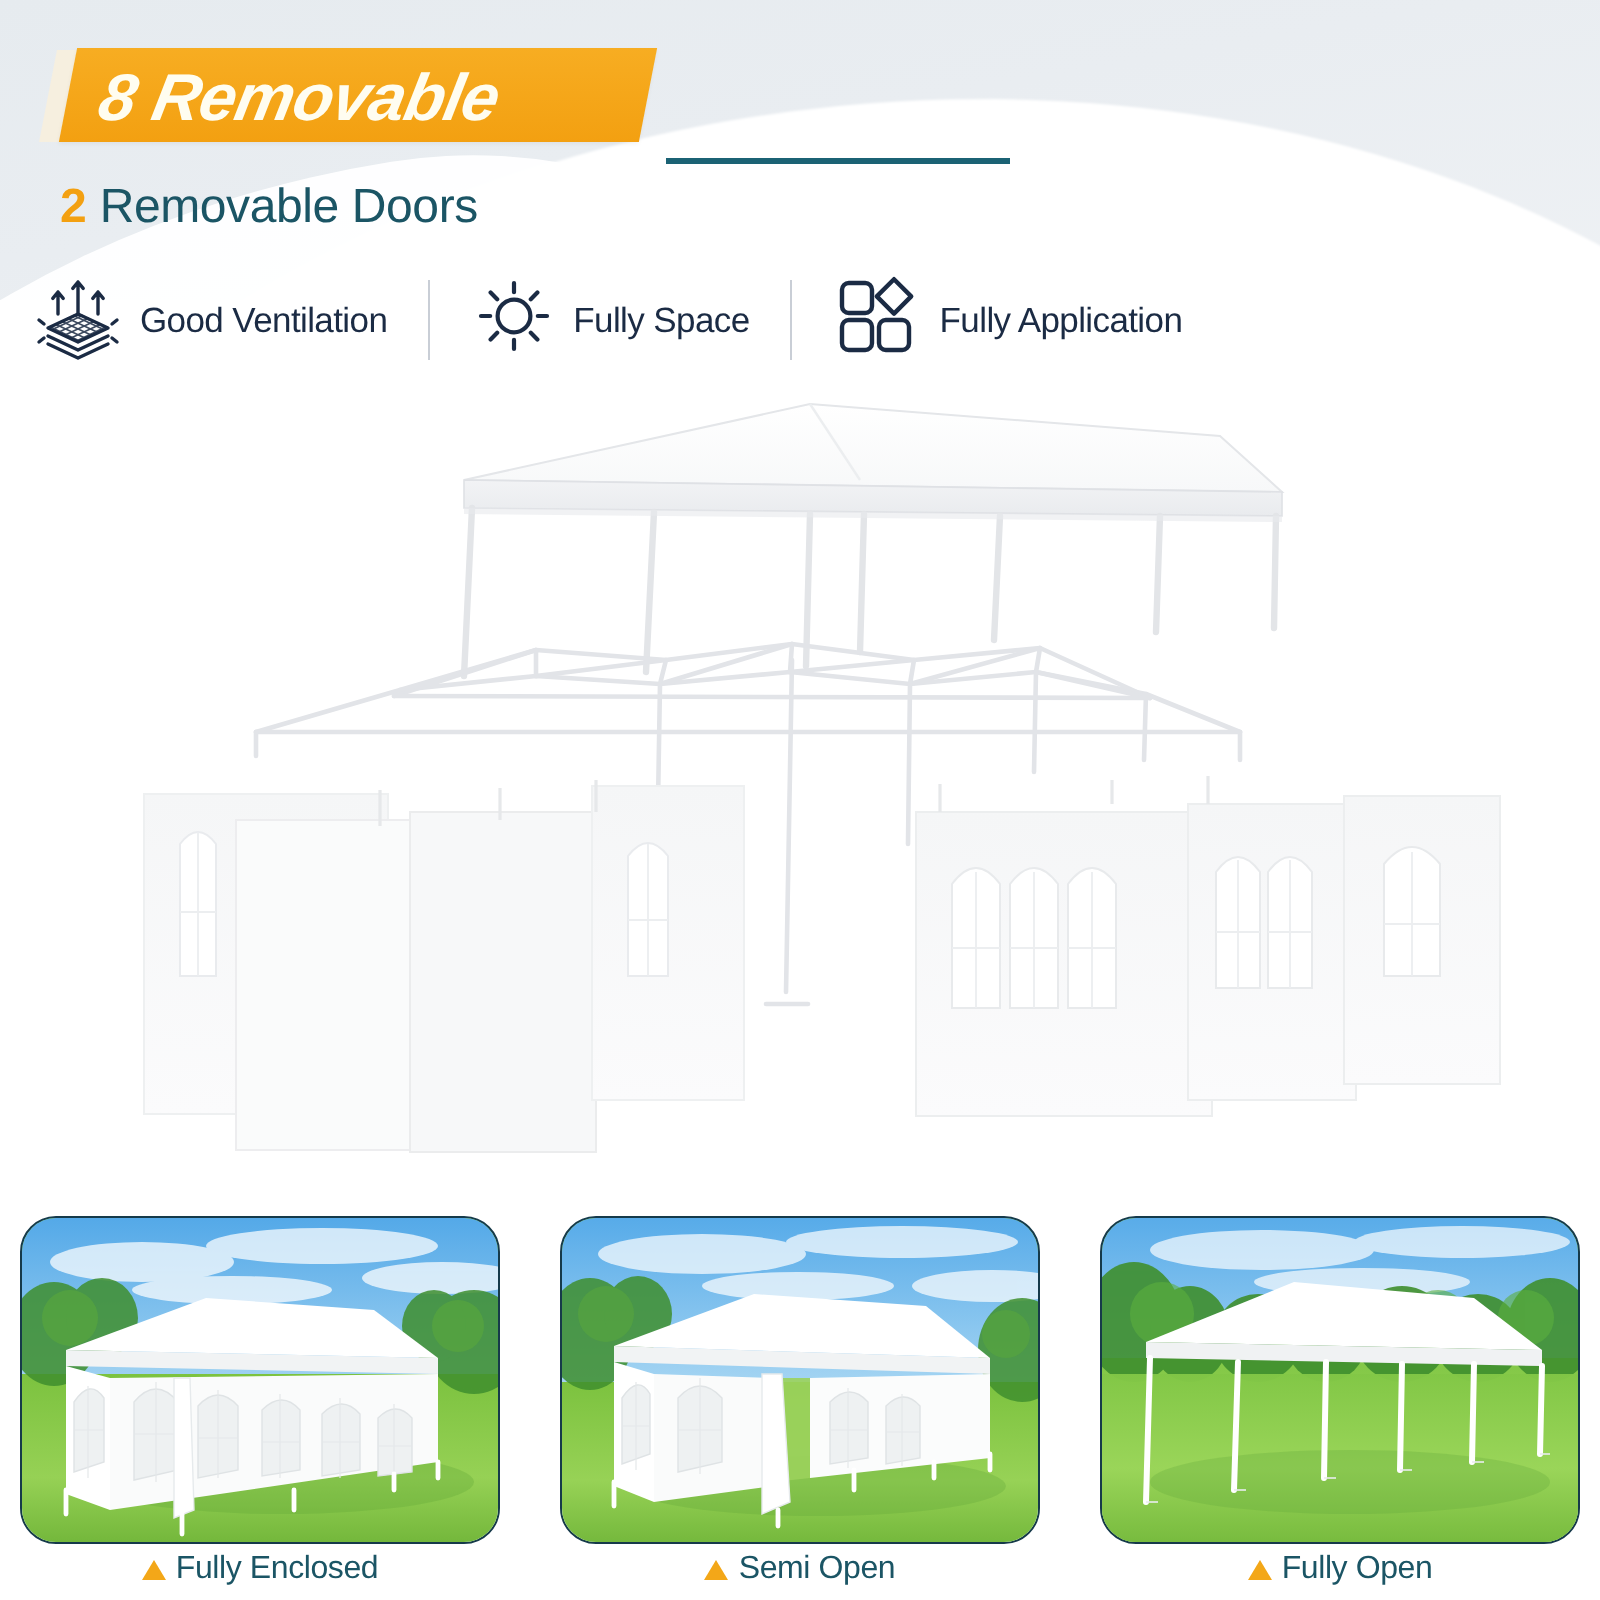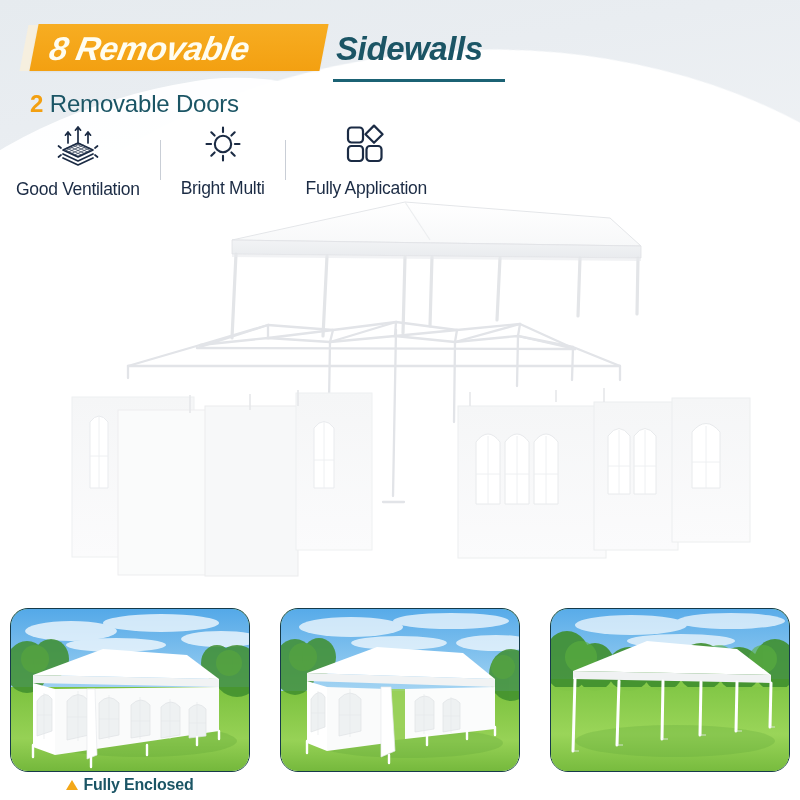--- a/index.html
+++ b/index.html
@@ -61,21 +61,21 @@
   
   .subline{position:absolute;left:30px;top:90px;white-space:nowrap;}
   .subline .num{font-size:24px;font-weight:bold;color:#f3a011;}
   .subline .txt{font-size:24px;color:#1b5565;letter-spacing:-.2px;}
 
   
   .features{
     position:absolute;left:16px;top:133px;width:768px;height:54px;
     display:flex;align-items:center;
   }
-  .feature{display:flex;align-items:center;gap:8px;flex-direction:column;}
+  .feature{display:flex;align-items:center;gap:8px;}
   .feature .f-label{
     font-size:17.5px;color:#1b2b44;letter-spacing:-.3px;white-space:nowrap;
   }
   .divider{width:1px;height:40px;background:#c9ced6;margin:0 20px;}
   .ic{display:block;}
 
   
   .hero{position:absolute;left:0;top:190px;width:800px;height:400px;}
   .hero svg{display:block;}
 
@@ -95,36 +95,35 @@
   .card-label{
     position:absolute;left:0;top:168px;width:240px;
     display:flex;align-items:center;justify-content:center;gap:5px;
   }
   .tri{
     width:0;height:0;
     border-left:6px solid transparent;border-right:6px solid transparent;
     border-bottom:10px solid #f3a718;
   }
   .card-label .cl-txt{
-    font-size:16px;font-weight:bold;color:#1b5565;letter-spacing:-.2px;
+    font-size:16px;font-weight:normal;color:#1b5565;letter-spacing:-.2px;
     white-space:nowrap;
   }
 </style>
 </head>
 <body>
 
 <div class="bg-top"></div>
 <div class="bg-sweep"></div>
 <div class="bg-sweep2"></div>
 
 <div class="headline">
   <div class="banner-shadow"></div>
   <div class="banner"></div>
   <div class="banner-text">8 Removable</div>
-  <div class="sidewalls">Sidewalls</div>
   <div class="sidewalls-rule"></div>
 </div>
 
 <div class="subline">
   <span class="num">2</span><span class="txt">&nbsp;</span><span class="txt">Removable Doors</span>
 </div>
 
 <div class="features">
 
   <div class="feature">
@@ -156,21 +155,21 @@
     <span class="ic">
       <svg width="44" height="44" viewBox="0 0 44 44">
         <g fill="none" stroke="#1b2b44" stroke-width="2.1" stroke-linecap="round">
           <circle cx="22" cy="22" r="8.2"></circle>
           <path d="M22 5.5 v4.6 M22 33.9 v4.6 M5.5 22 h4.6 M33.9 22 h4.6"></path>
           <path d="M10.3 10.3 l3.3 3.3 M30.4 30.4 l3.3 3.3
                    M33.7 10.3 l-3.3 3.3 M13.6 30.4 l-3.3 3.3"></path>
         </g>
       </svg>
     </span>
-    <span class="f-label">Bright Multi</span>
+    <span class="f-label">Fully Space</span>
   </div>
 
   <div class="divider"></div>
 
   <div class="feature">
     <span class="ic">
       <svg width="46" height="44" viewBox="0 0 46 44">
         <g fill="none" stroke="#1b2b44" stroke-width="2.2" stroke-linejoin="round">
           <rect x="5" y="5.5" width="15" height="15" rx="3.4"></rect>
           <rect x="5" y="24" width="15" height="15" rx="3.4"></rect>
@@ -465,20 +464,24 @@
           <g stroke="#ffffff" stroke-width="2.4" stroke-linecap="round">
             <path d="M26 132 v12"></path>
               <path d="M108 146 v8"></path>
               <path d="M146 126 v10"></path>
             <path d="M186 122 v8"></path>
               <path d="M214 118 v8"></path>
           </g>
         </g>
       </svg>
     </div>
+    <div class="card-label">
+      <span class="tri"></span>
+      <span class="cl-txt">Semi Open</span>
+    </div>
   </div>
 
   <div class="card" style="left:550px">
     <div class="frame">
       <svg width="240" height="164" viewBox="0 0 240 164">
         <defs>
           <linearGradient id="sky3" x1="0" y1="0" x2="0" y2="1">
             <stop offset="0%" stop-color="#59ace9"></stop>
               <stop offset="60%" stop-color="#b2dbf4"></stop>
             <stop offset="100%" stop-color="#e1eff8"></stop>
@@ -527,15 +530,19 @@
             <path d="M150 73 L149 126"></path>
             <path d="M186 73 L185 122"></path>
             <path d="M220 74 L219 118"></path>
           </g>
           <g stroke="#e8eced" stroke-width="1" fill="none" opacity=".8">
             <path d="M22 142 h6 M66 136 h6 M111 130 h6 M149 126 h6 M185 122 h6 M219 118 h5"></path>
           </g>
         </g>
       </svg>
     </div>
+    <div class="card-label">
+      <span class="tri"></span>
+      <span class="cl-txt">Fully Open</span>
+    </div>
   </div>
 
 </div>
 
 </body></html>

